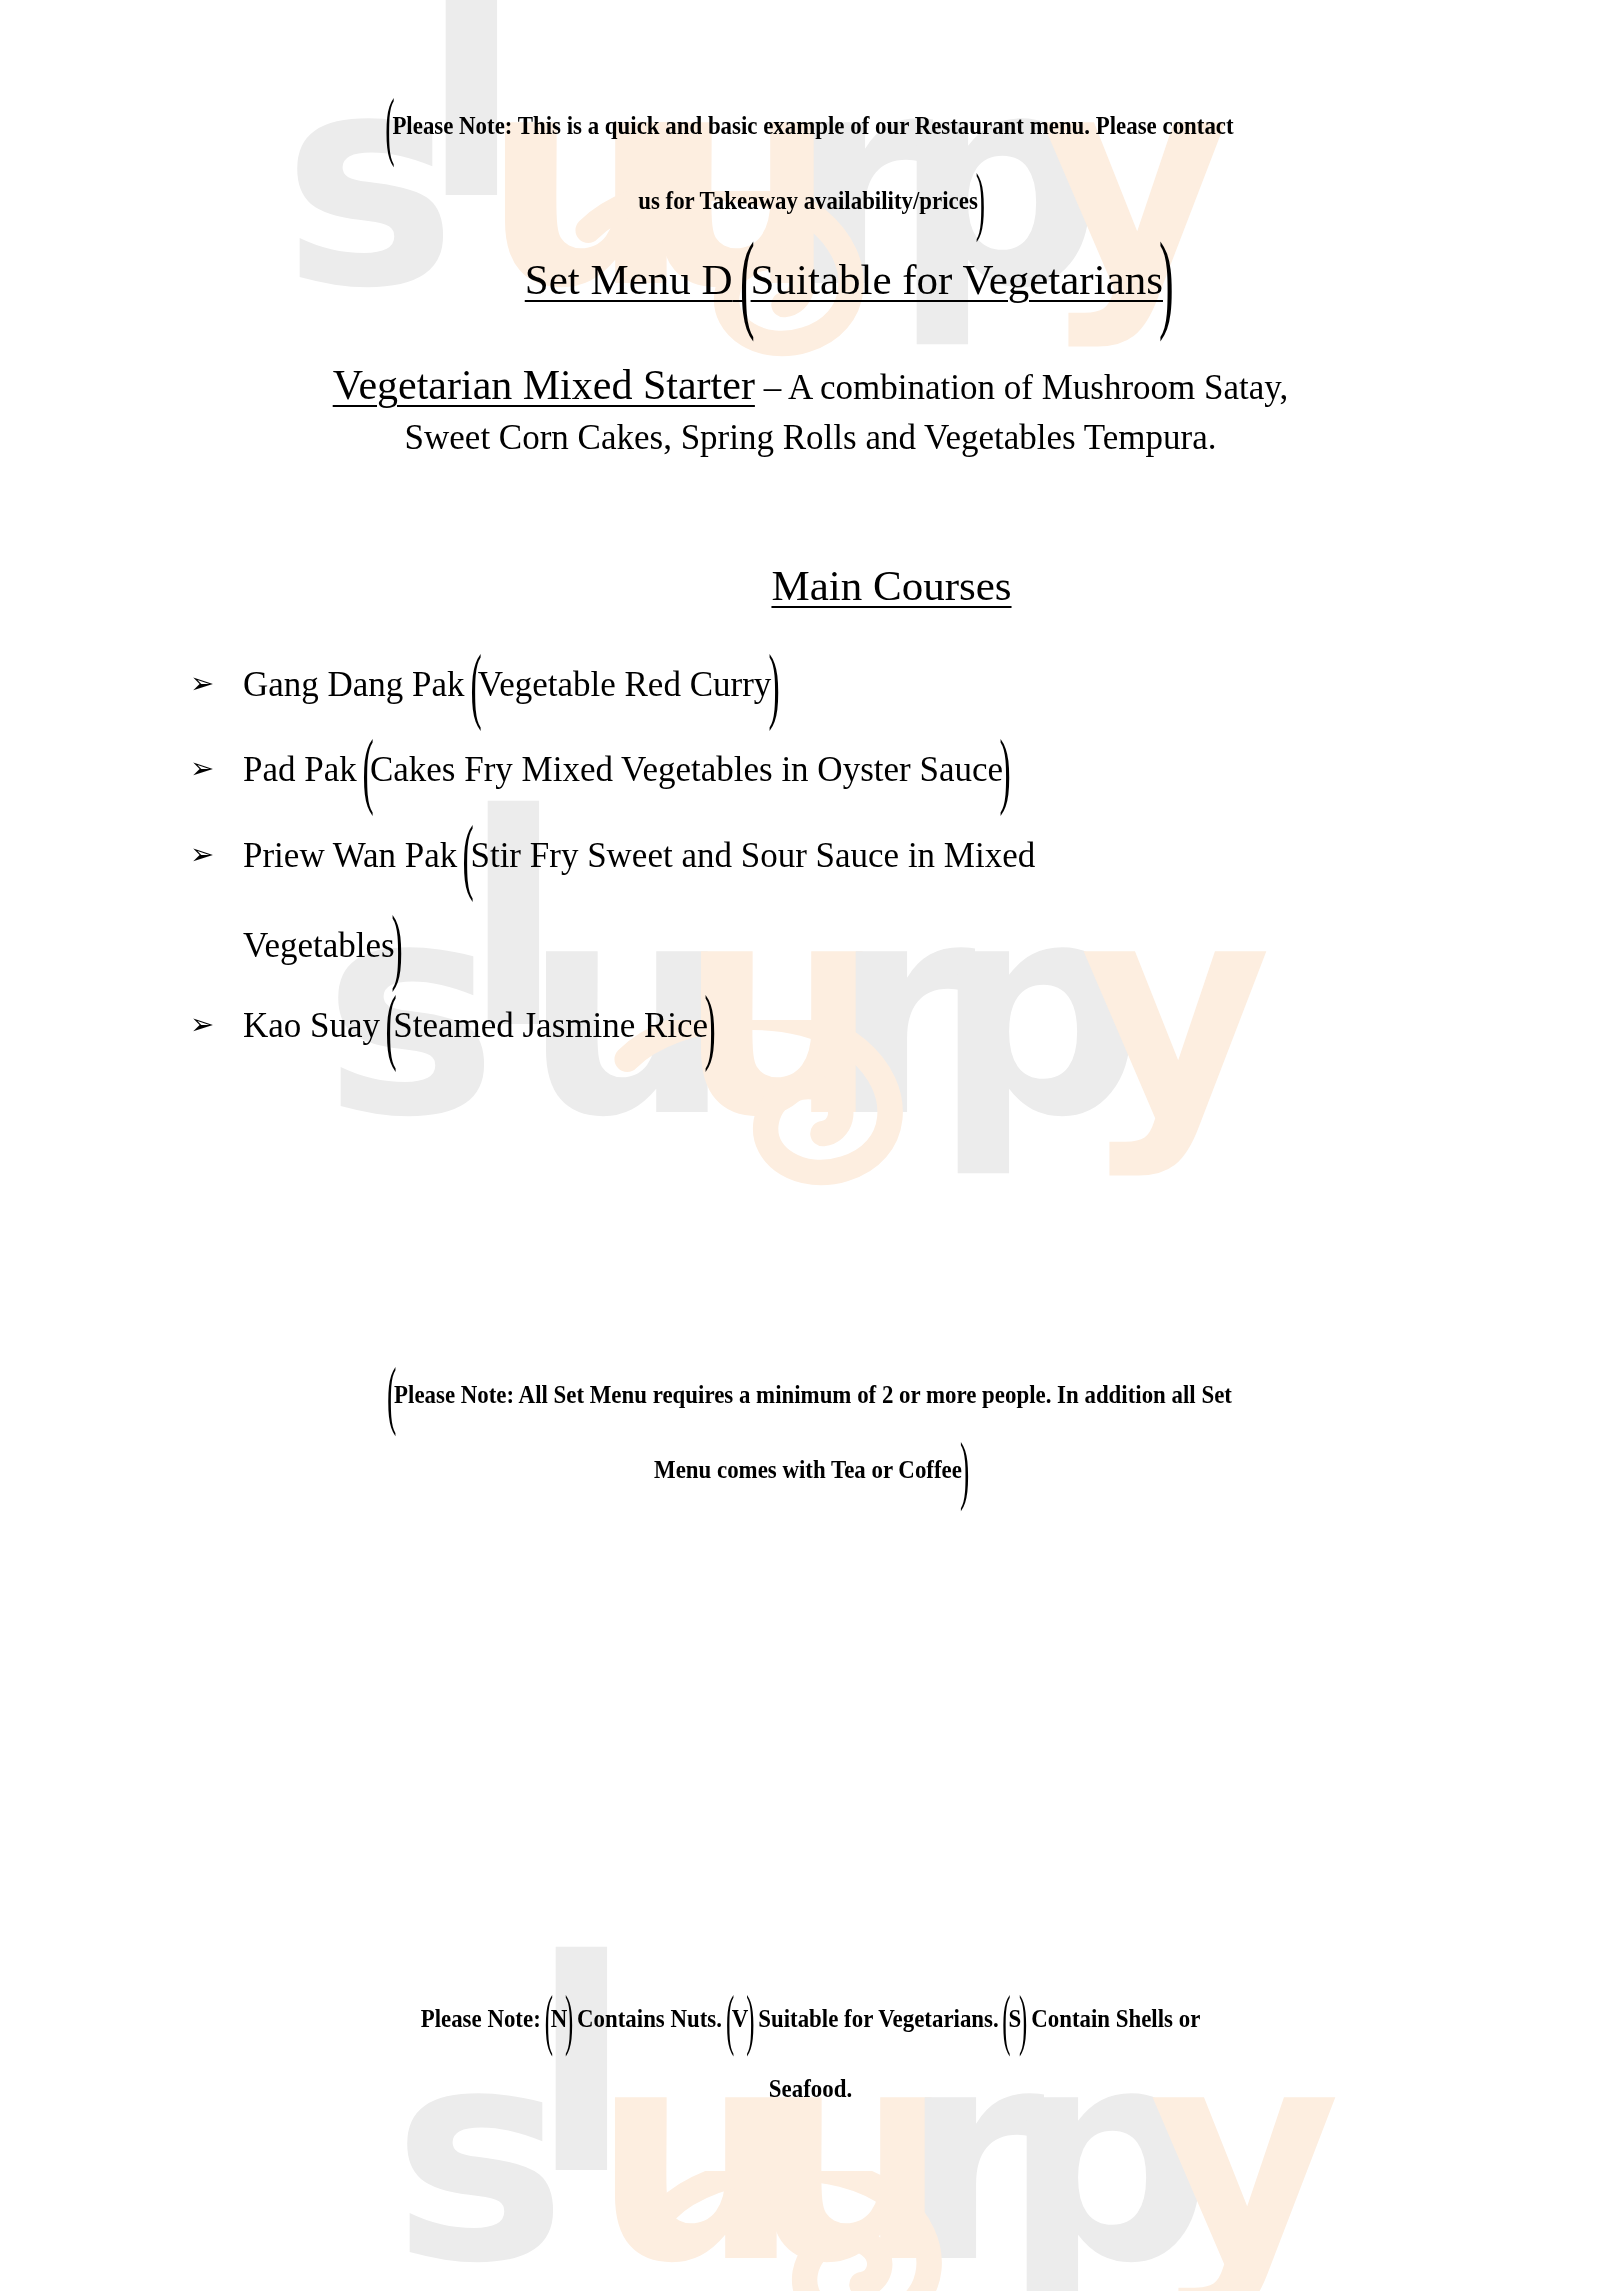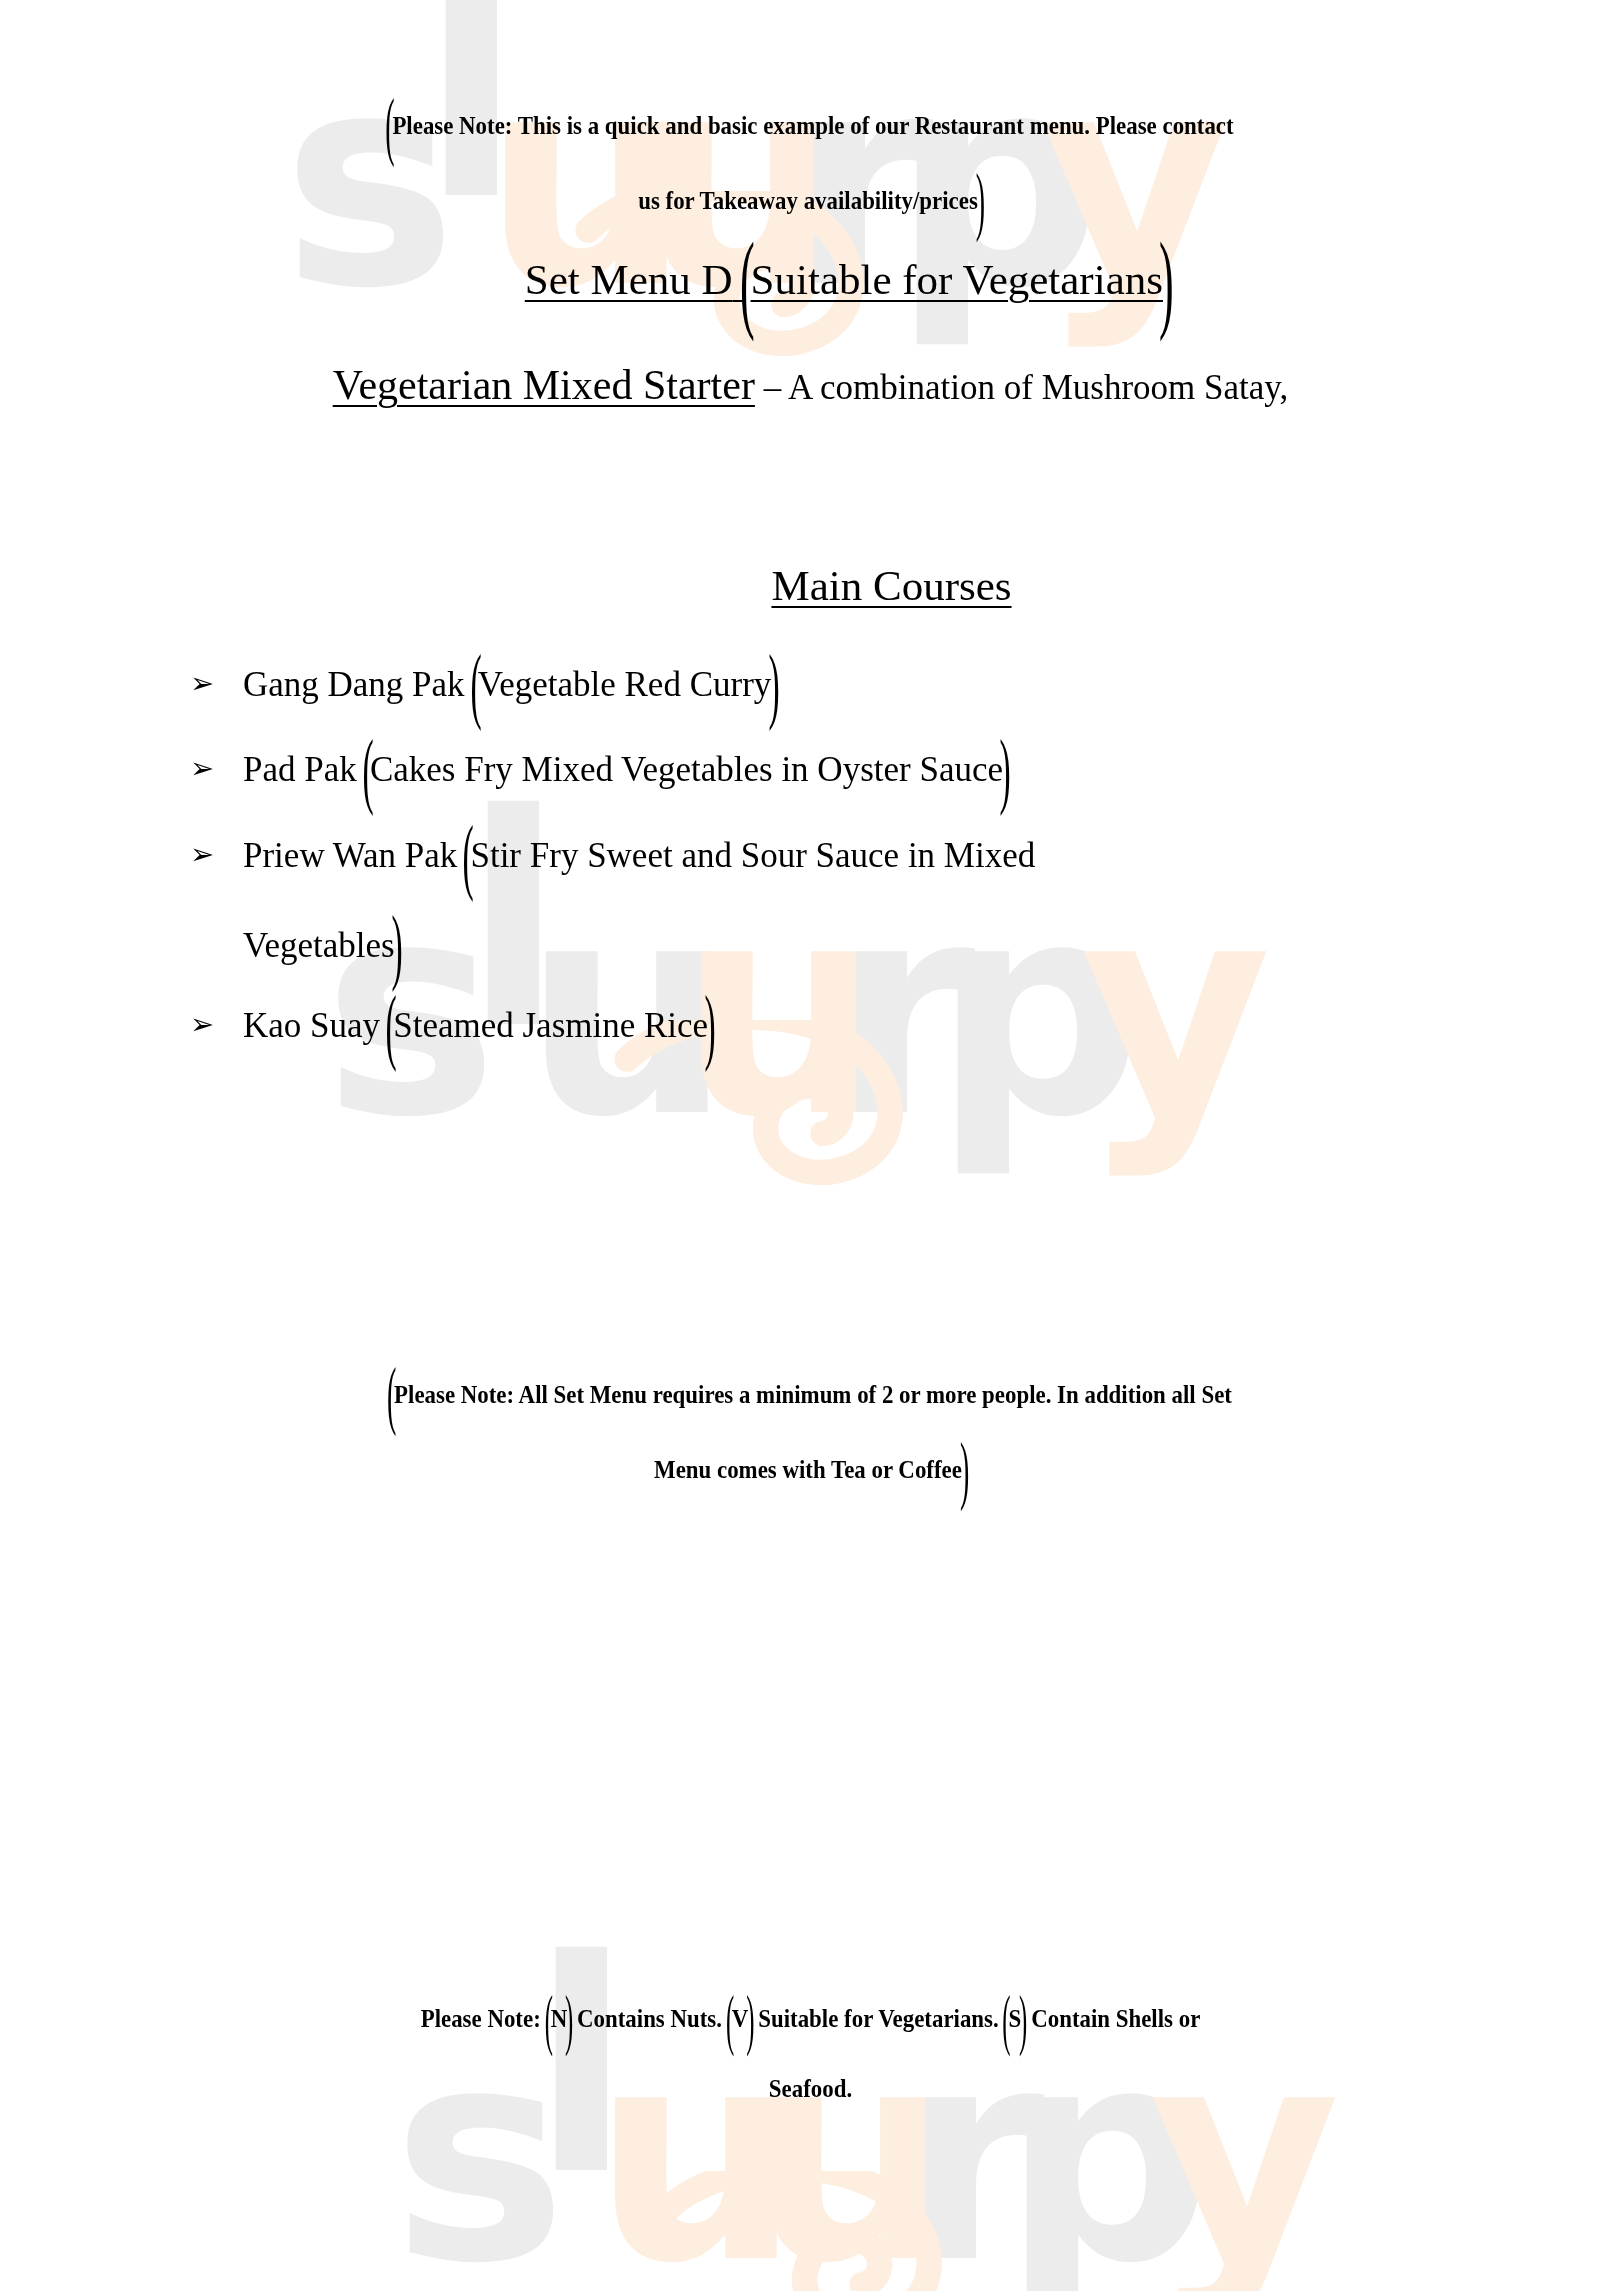--- a/index.html
+++ b/index.html
@@ -230,20 +230,23 @@
     <span class="note-line"><span>us for Takeaway availability/prices</span><span class="paren note-paren">)</span></span>
   </div>
 
   <div class="block heading" style="top:257px;">
     <span class="underlined">Set Menu D</span><span class="underlined">&nbsp;</span><span class="paren title-paren">(</span><span class="underlined">Suitable for Vegetarians</span><span class="paren title-paren">)</span>
   </div>
 
   <div class="block starter-line" style="top:364px;">
     <span class="big">Vegetarian Mixed Starter</span><span> – </span><span>A combination of Mushroom Satay,</span>
   </div>
+  <div class="block starter-cont" style="top:420px;">
+    <span>Sweet Corn Cakes, Spring Rolls and Vegetables Tempura.</span>
+  </div>
 
   <div class="block heading" style="top:564px;margin-left:44px;">
     <span class="underlined">Main Courses</span>
   </div>
 
   <div class="bullet-row" style="top:667px;">
     <span class="bullet-glyph">➢</span><span>Gang Dang Pak</span>&nbsp;<span class="paren inline-paren">(</span><span>Vegetable Red Curry</span><span class="paren inline-paren">)</span>
   </div>
 
   <div class="bullet-row" style="top:752px;">

